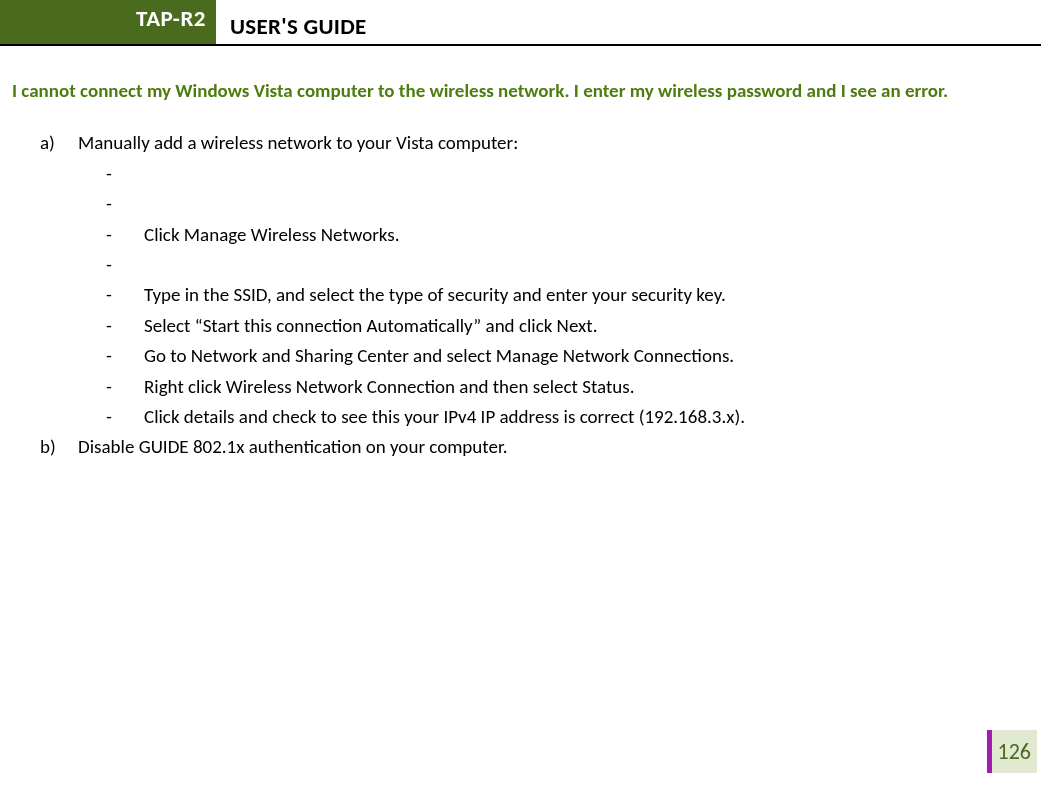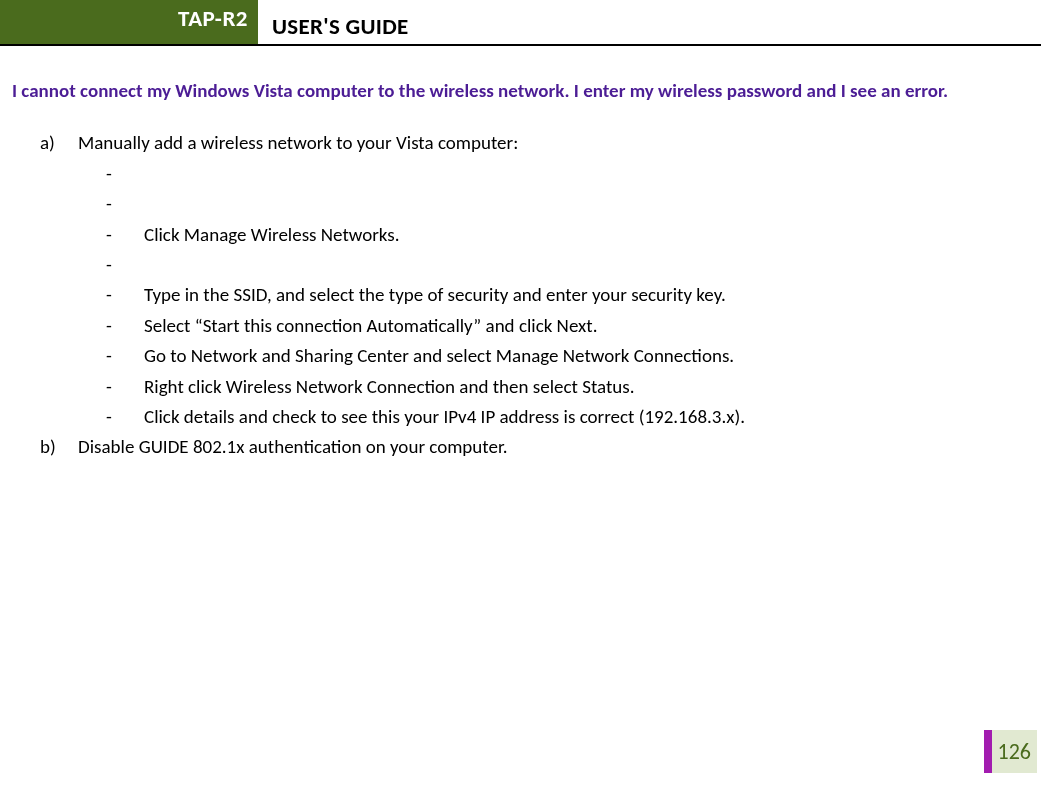--- a/index.html
+++ b/index.html
@@ -20,39 +20,39 @@
       align-items: stretch;
       border-bottom: 2px solid #000;
       margin-bottom: 30px;
     }
     .header-badge {
       background: #4a6b1d;
       color: #fff;
       font-weight: bold;
       font-size: 23px;
       padding: 4px 10px 4px 0;
-      width: 258px;
+      width: 216px;
       text-align: right;
       letter-spacing: 0.5px;
     }
     .header-title {
       font-weight: bold;
       font-size: 23px;
       padding: 12px 0 4px 14px;
       letter-spacing: 0.3px;
     }
     .content {
       padding: 0 12px 0 12px;
     }
     .question {
       font-weight: bold;
       font-size: 19px;
       line-height: 1.6;
       margin-bottom: 22px;
-      color: #4c1d95;
+      color: #4d7c0f;
       text-align: justify;
     }
     .list {
       padding-left: 28px;
     }
     .list-item {
       display: flex;
       font-size: 19px;
       line-height: 1.6;
       margin-bottom: 0;
@@ -69,21 +69,21 @@
       line-height: 1.6;
     }
     .sub-marker {
       min-width: 38px;
     }
     .page-number-box {
       position: absolute;
       right: 4px;
       bottom: 18px;
       background: #e1e9d1;
-      border-left: 8px solid #a21caf;
+      border-left: 5px solid #a21caf;
       padding: 8px 6px;
       font-size: 22px;
       color: #4a6b1d;
       font-weight: normal;
       min-width: 44px;
       text-align: center;
     }
   </style>
 </head>
 <body>

